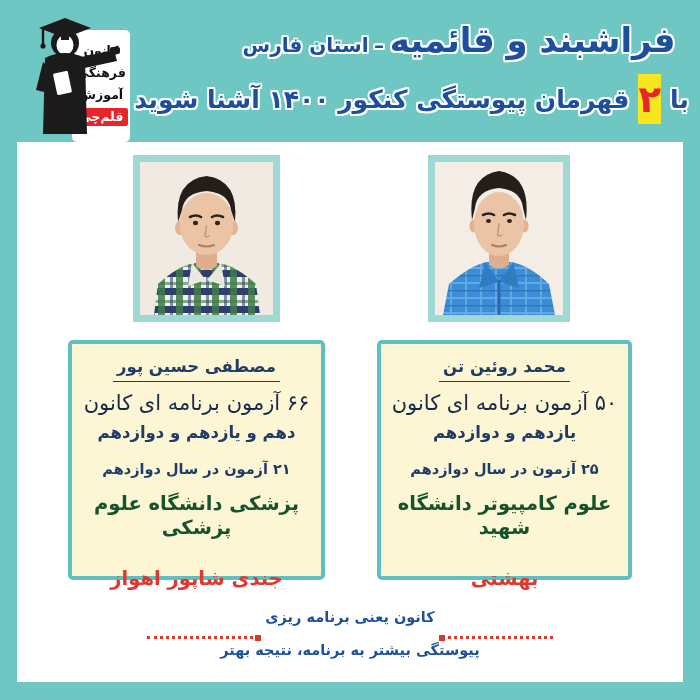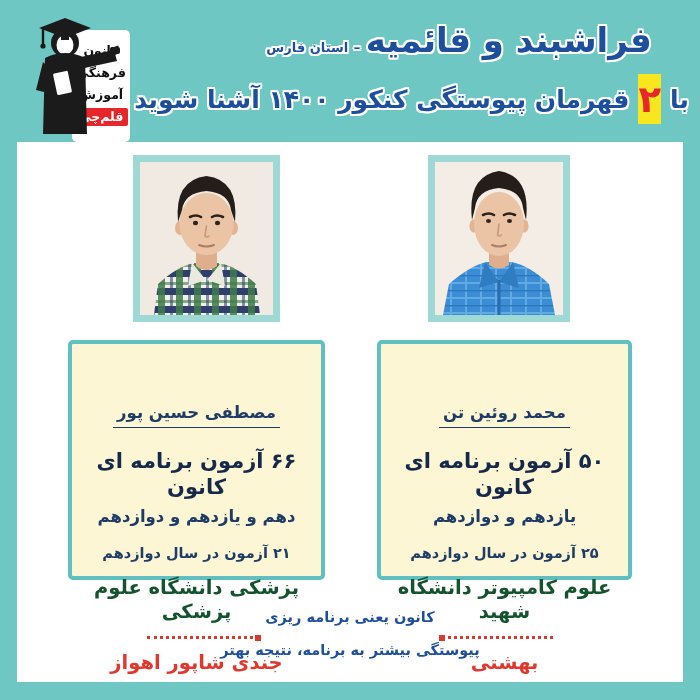--- a/index.html
+++ b/index.html
@@ -28,21 +28,21 @@
   .logo-figure { position:absolute; left:0; top:0; }
 
   .titles { position:absolute; left:135px; right:12px; top:20px; direction:rtl; }
   .outline-blue {
     color:#1d4f9c; font-weight:bold;
     text-shadow: 2px 0 0 #fff, -2px 0 0 #fff, 0 2px 0 #fff, 0 -2px 0 #fff,
                  1.6px 1.6px 0 #fff, -1.6px -1.6px 0 #fff, 1.6px -1.6px 0 #fff, -1.6px 1.6px 0 #fff;
   }
   .title-line1 { text-align:center; padding-left:95px; white-space:nowrap; }
   .title-main { font-size:34px; letter-spacing:0; }
-  .title-region { font-size:13px; }
+  .title-region { font-size:20px; }
   .title-line2 {
     margin-top:14px; display:flex; flex-direction:row; justify-content:center;
     align-items:center; gap:9px; white-space:nowrap;
   }
   .intro-text { font-size:25px; }
   .count-badge {
     width:44px; height:50px; background:#f8e71f;
     display:flex; align-items:center; justify-content:center;
     font-size:37px; font-weight:bold; color:#e8252b; line-height:1;
   }
@@ -58,23 +58,23 @@
     position:absolute; top:340px; height:240px;
     background:#fcf6d4; border:4px solid #5fbfc1; border-radius:5px;
     direction:rtl; text-align:center;
     display:flex; flex-direction:column; align-items:center;
     padding-top:13px;
   }
   .card.left  { left:68px;  width:257px; }
   .card.right { left:377px; width:255px; }
   .student-name {
     font-size:16.5px; font-weight:bold; color:#1e3c66;
-    border-bottom:1.5px solid #1e3c66; padding:0 4px 4px 4px; line-height:20px;margin-top:46px;
-  }
-  .tests-total { margin-top:20px; font-size:21px; font-weight:bold; color:#17294a; line-height:26px; }
+    border-bottom:1.5px solid #1e3c66; padding:0 4px 4px 4px; line-height:20px;
+  }
+  .tests-total { margin-top:8px; font-size:21px; font-weight:normal; color:#17294a; line-height:26px; }
   .grades      { margin-top:6px; font-size:16.5px; font-weight:bold; color:#1e3c66; line-height:22px; }
   .tests-12    { margin-top:16px; font-size:14.5px; font-weight:bold; color:#1e3c66; line-height:19px; }
   .major-1     { margin-top:13px; font-size:19.5px; font-weight:bold; color:#14532d; line-height:24px; }
   .major-2     { margin-top:27px; font-size:19.5px; font-weight:bold; color:#df382e; line-height:24px; }
 
   
   .footer { position:absolute; left:0; top:608px; width:700px; text-align:center; direction:rtl; }
   .footer-line { font-size:14.5px; font-weight:bold; color:#1d4f9c; line-height:19px; }
   .footer-line.second { margin-top:14px; }
   .dot-line { position:absolute; top:636px; width:112px; border-top:3px dotted #d93a2e; }

